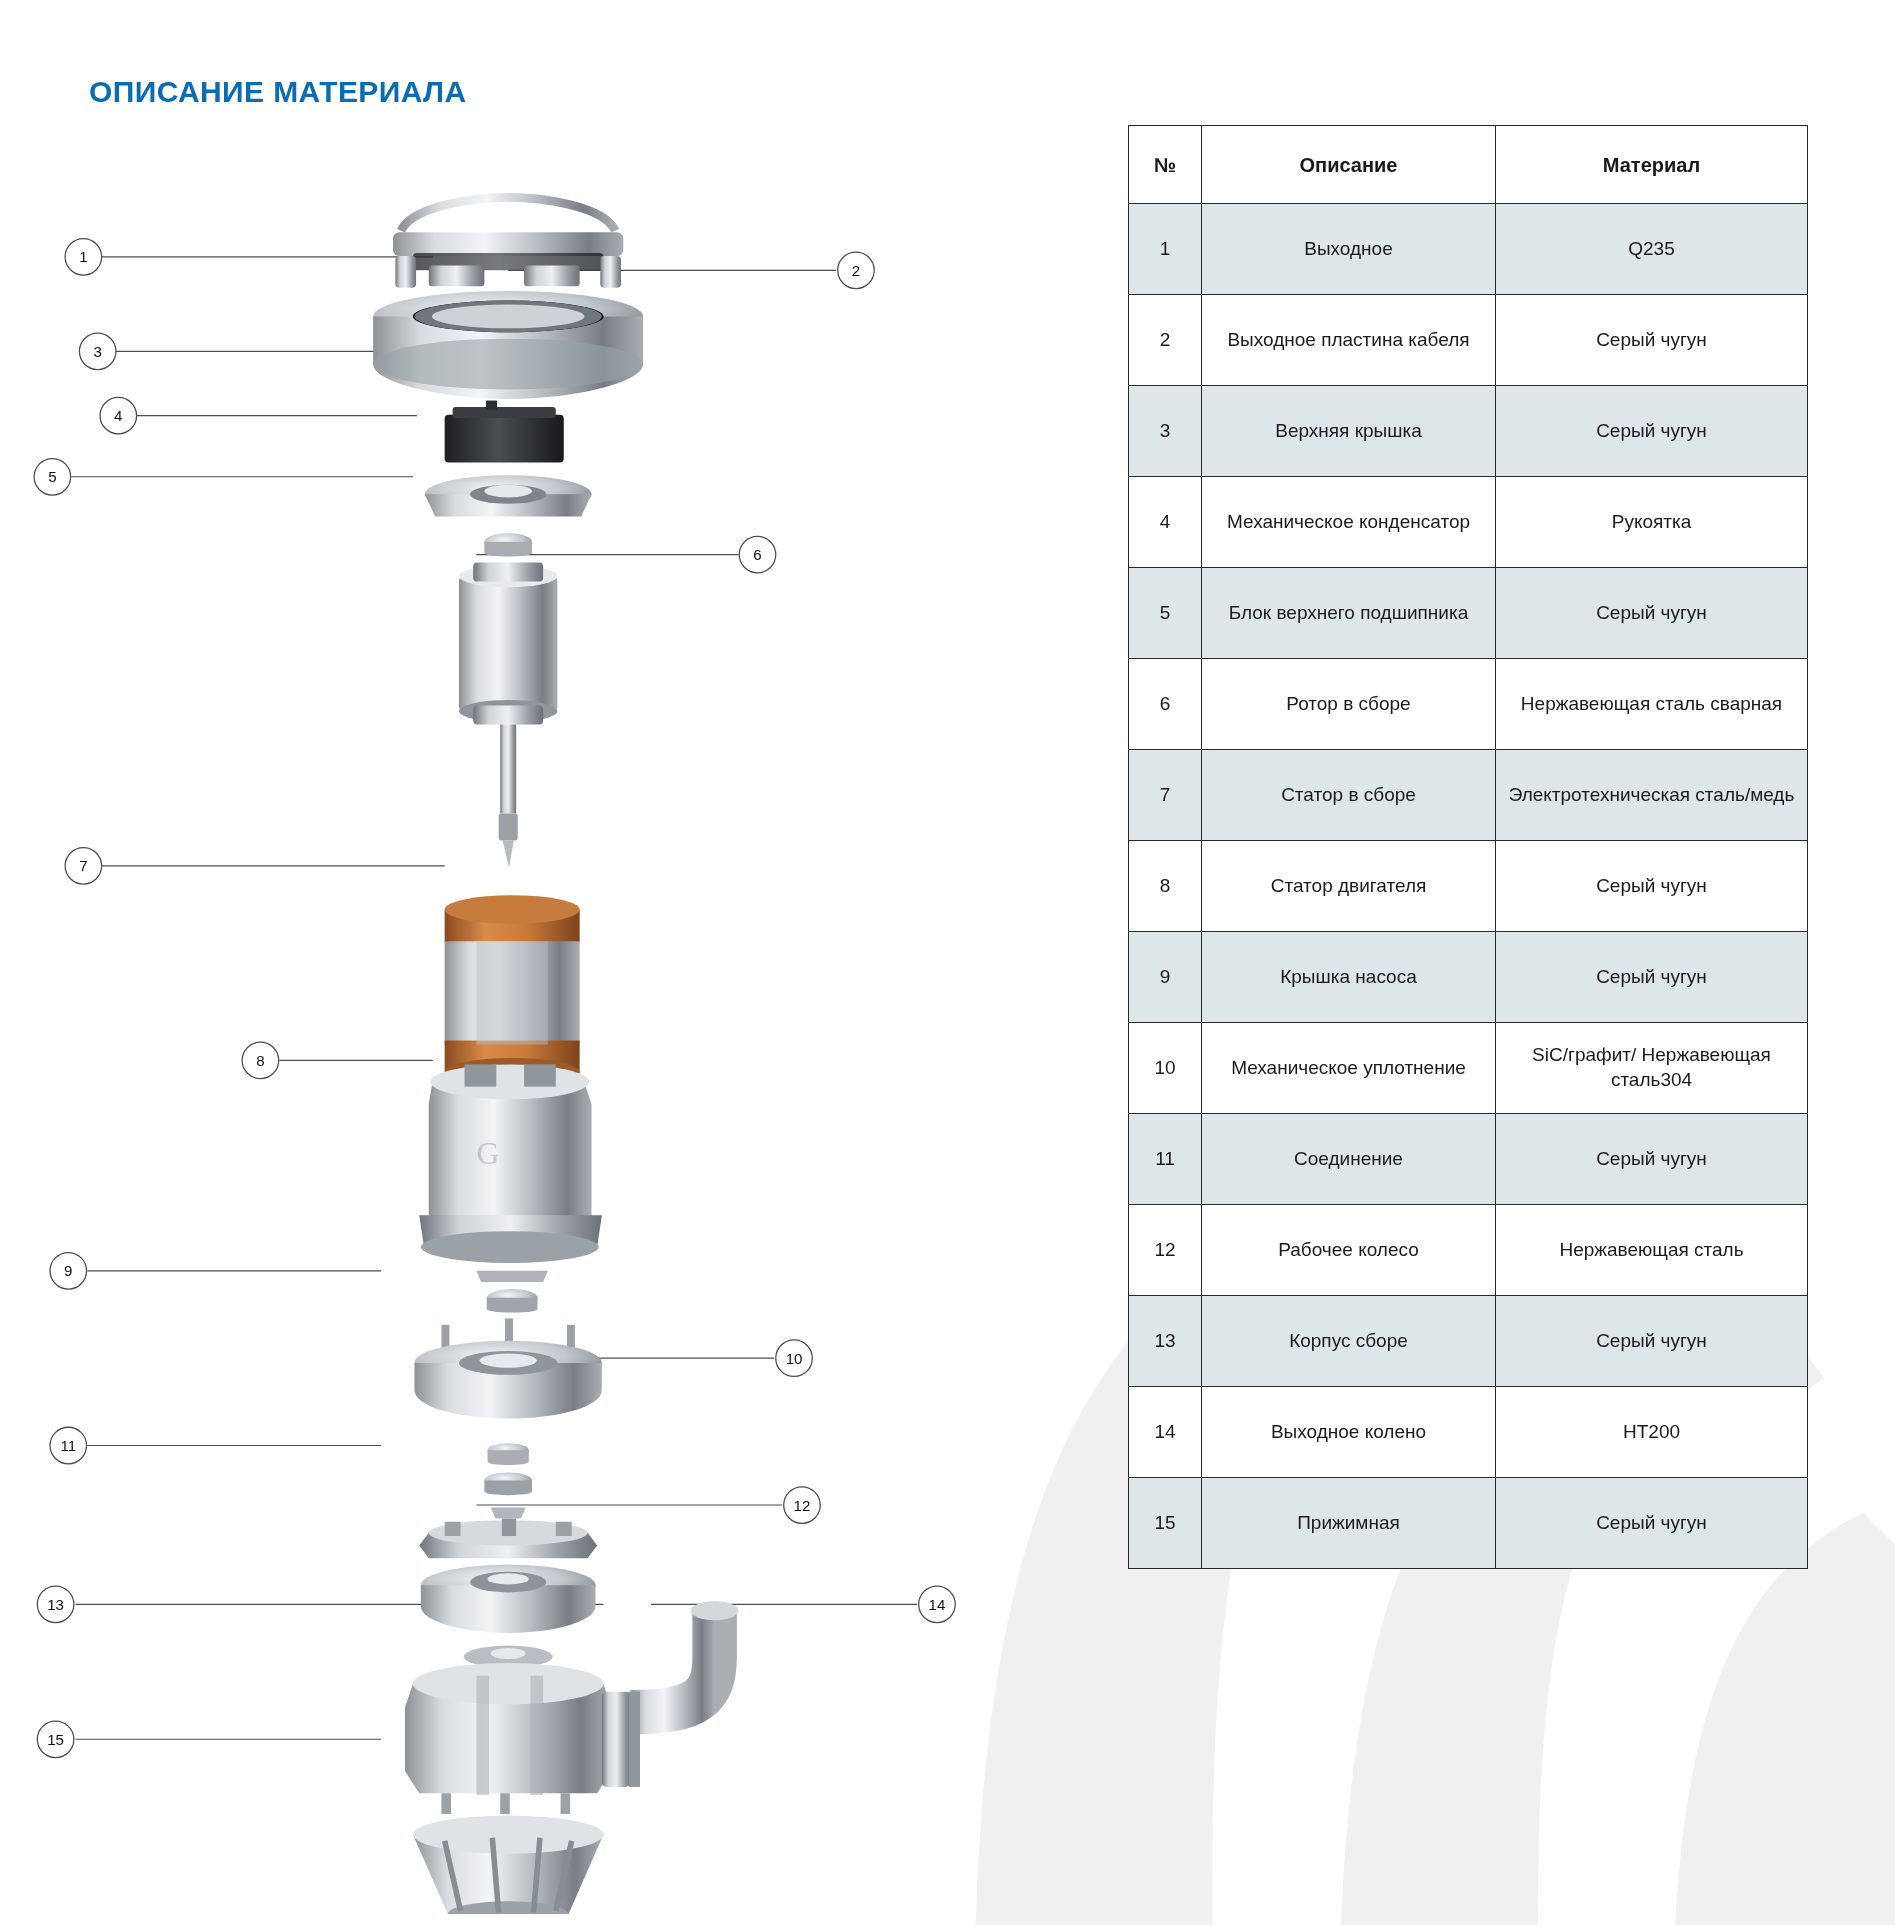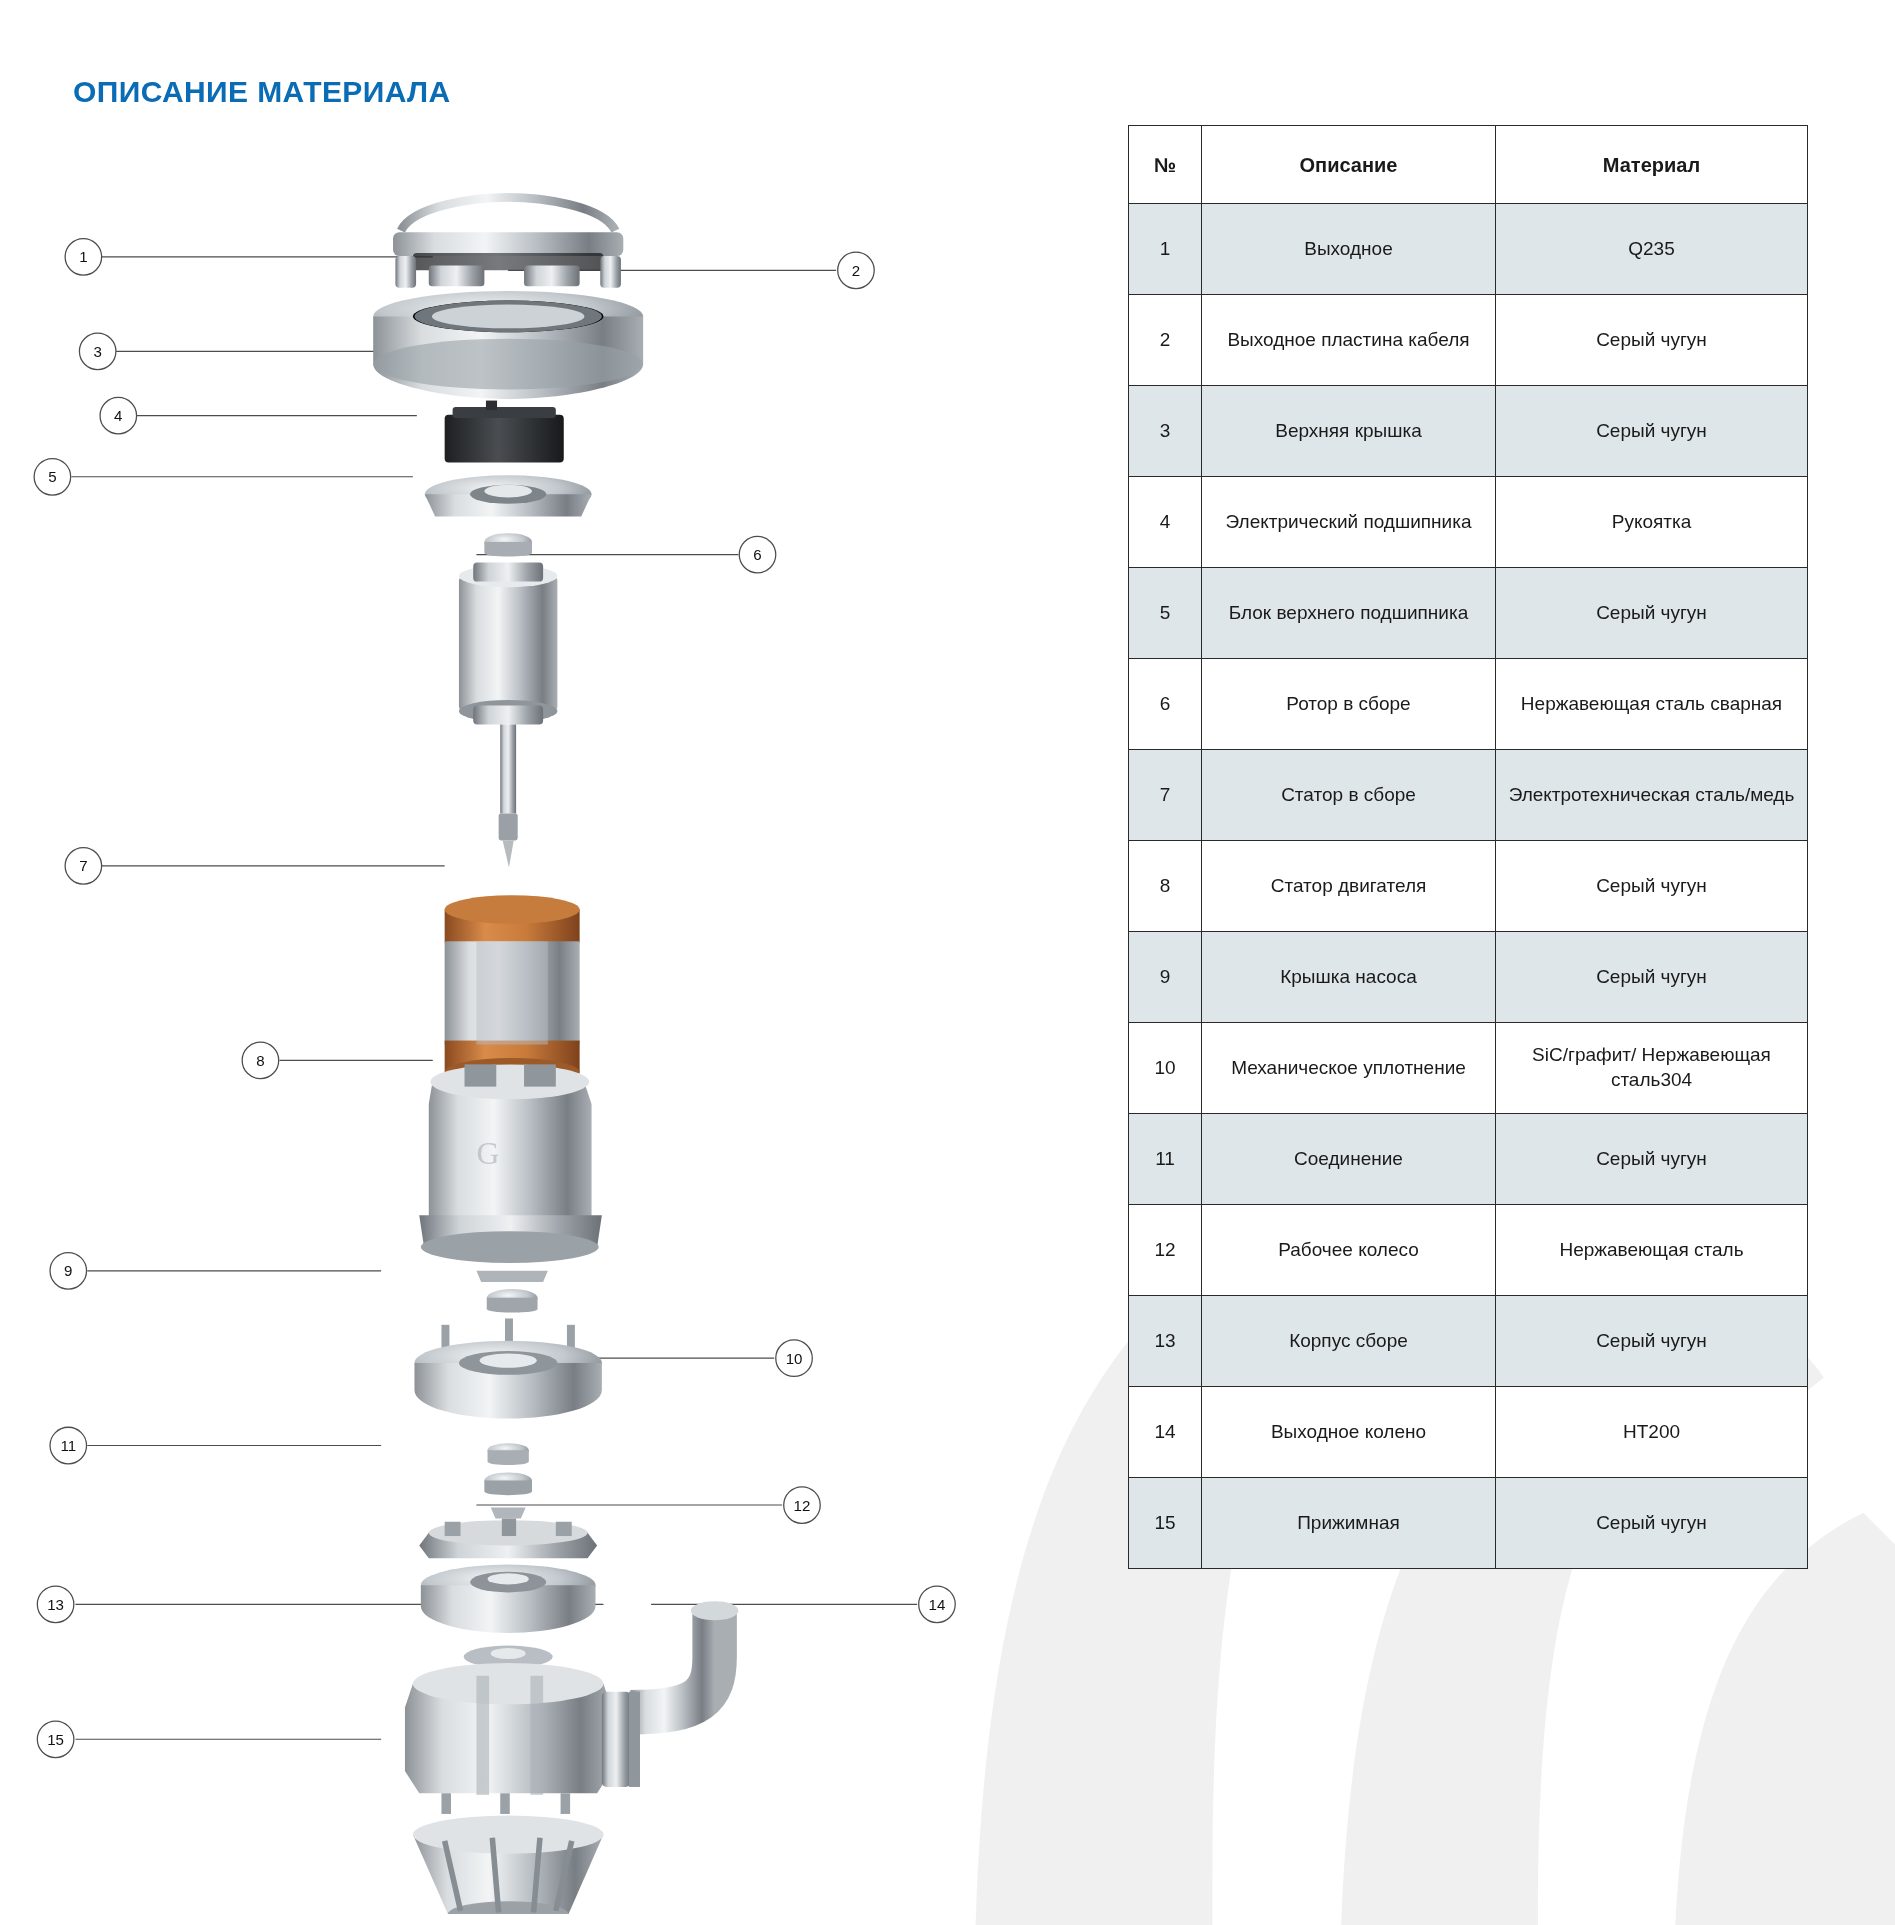--- a/index.html
+++ b/index.html
@@ -21,21 +21,21 @@
     width: 1191px;
     height: 1191px;
     opacity: 0.5;
     pointer-events: none;
     z-index: 0;
   }
 
   
   .page-title {
     position: absolute;
-    left: 73px;
+    left: 89px;
     top: 75px;
     font-size: 30px;
     font-weight: bold;
     color: #0a6cb4;
     letter-spacing: 0.4px;
     z-index: 5;
   }
 
   
   .diagram {
@@ -359,21 +359,21 @@
           <td>Выходное пластина кабеля</td>
           <td>Серый чугун</td>
         </tr>
         <tr class="shade">
           <td>3</td>
           <td>Верхняя крышка</td>
           <td>Серый чугун</td>
         </tr>
         <tr class="plain">
           <td>4</td>
-          <td>Электрический подшипника</td>
+          <td>Механическое конденсатор</td>
           <td>Рукоятка</td>
         </tr>
         <tr class="shade">
           <td>5</td>
           <td>Блок верхнего подшипника</td>
           <td>Серый чугун</td>
         </tr>
         <tr class="plain">
           <td>6</td>
           <td>Ротор в сборе</td>

